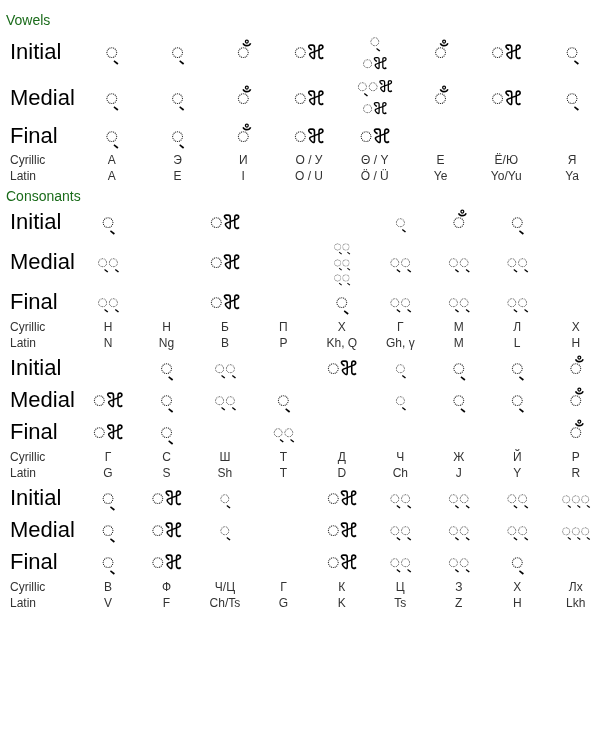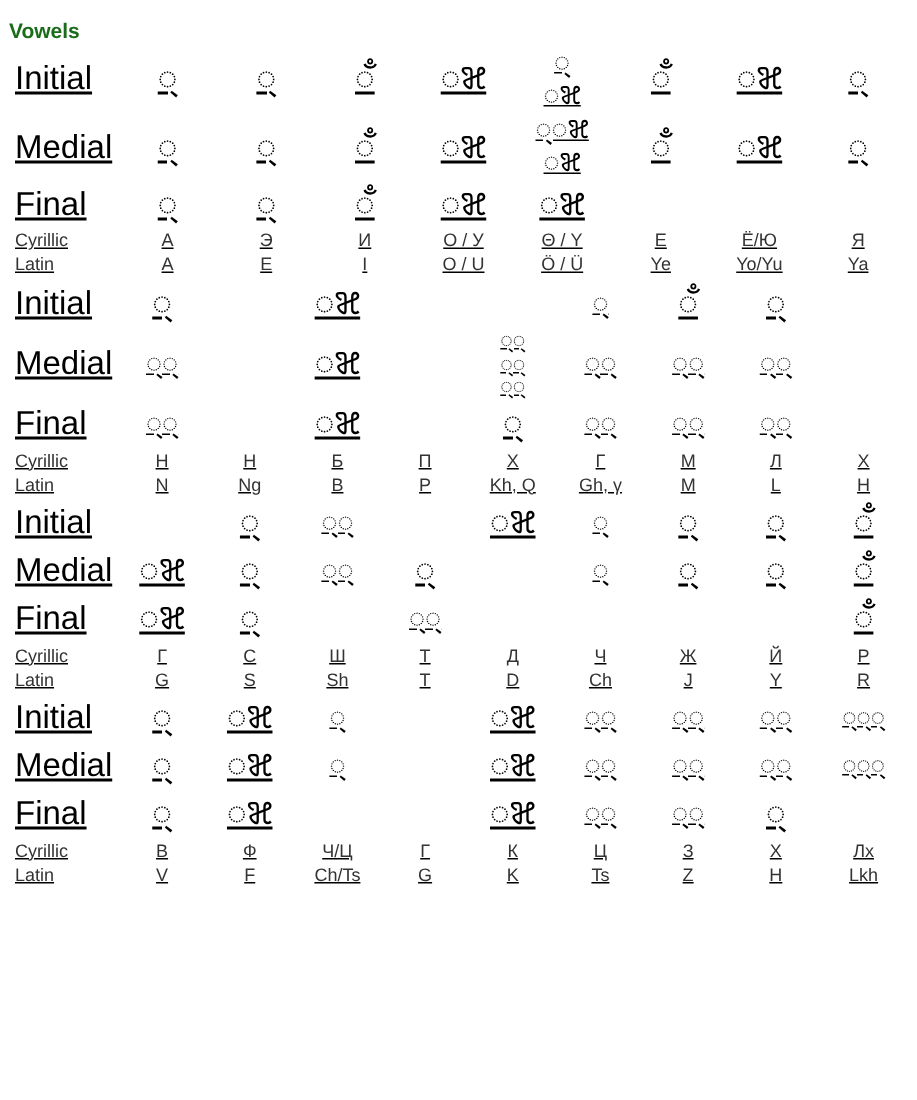--- a/index.html
+++ b/index.html
@@ -7,30 +7,29 @@
       font-family: Arial, sans-serif;
       font-size: 13px;
       background: #fff;
       color: #000;
       width: 611px;
       min-height: 733px;
       padding: 8px 6px;
     }
     .section-title {
       color: #1a6b1a;
-      font-weight: bold;
+      font-weight: normal;
       font-size: 14px;
       margin-bottom: 2px;
       margin-top: 4px;
     }
     table {
       border-collapse: collapse;
       width: 100%;
       margin-bottom: 2px;
-      text-decoration: underline;
     }
     td {
       padding: 1px 4px;
       text-align: center;
       vertical-align: middle;
       min-width: 52px;
       font-size: 13px;
     }
     td.row-label {
       text-align: left;
@@ -119,20 +118,21 @@
         <td>Ö / Ü</td>
         <td>Ye</td>
         <td>Yo/Yu</td>
         <td>Ya</td>
       </tr>
     </tbody>
   </table>
 </div>
 
 <div>
+  <div class="section-title">Consonants</div>
 
   <table>
     <tbody>
       <tr class="script-row">
         <td class="row-label">Initial</td>
         <td>꣄</td>
         <td></td>
         <td>ꣃ</td>
         <td>꣞</td>
         <td>꣜</td>

